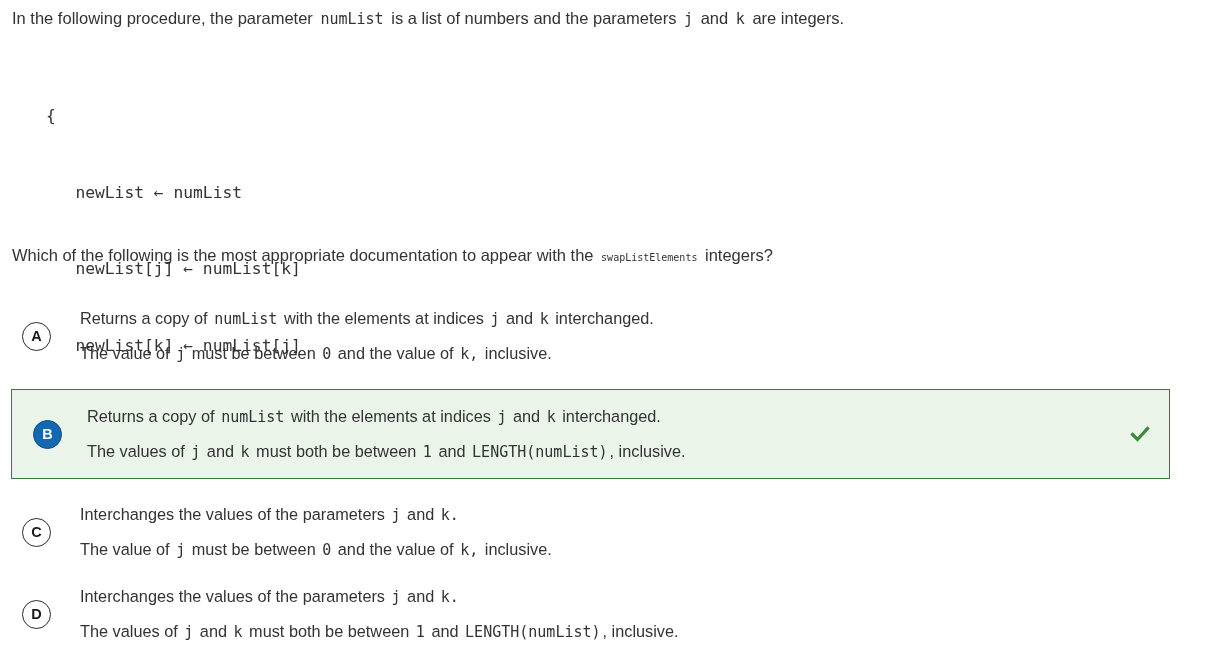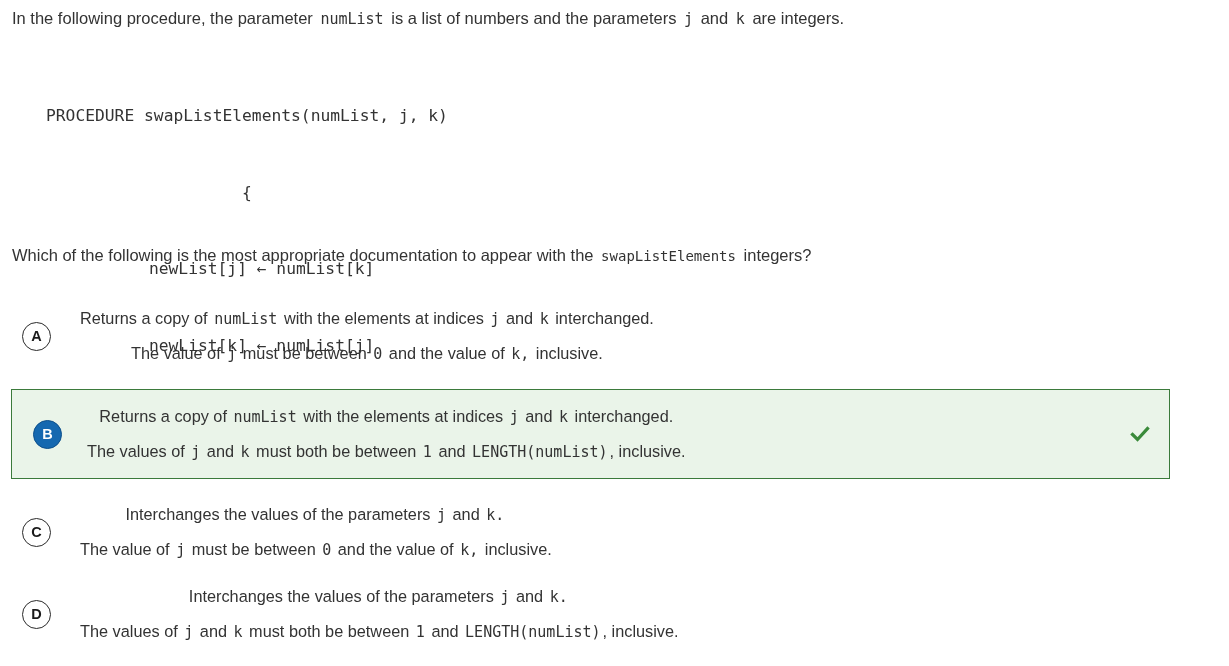--- a/index.html
+++ b/index.html
@@ -12,21 +12,20 @@
     height: 666px;
     font-family: "Liberation Sans", sans-serif;
     color: #333333;
     -webkit-font-smoothing: antialiased;
   }
   .page {
     position: relative;
     width: 1229px;
     height: 666px;
     overflow: hidden;
-    text-align: center;
   }
   code, .mono {
     font-family: "DejaVu Sans Mono", "Liberation Mono", monospace;
   }
 
   
   .intro {
     position: absolute;
     left: 12px;
     top: 7px;
@@ -55,21 +54,21 @@
   
   .prompt {
     position: absolute;
     left: 12px;
     top: 244px;
     font-size: 16.5px;
     line-height: 22px;
     white-space: nowrap;
   }
   .prompt .mono {
-    font-size: 14px;
+    font-size: 10px;
     padding: 0 3px;
   }
 
   
   .choices {
     position: absolute;
     left: 0px;
     top: 295px;
     width: 1229px;
   }
@@ -150,22 +149,22 @@
 </head>
 <body>
 
 <div class="page">
 
   <div class="intro">
     <span>In the following procedure, the parameter </span><span class="mono">numList</span><span> is a list of numbers and the parameters </span><span class="mono">j</span><span> and </span><span class="mono">k</span><span> are integers.</span>
   </div>
 
   <div class="codeblock">
-    <div class="codeline">PROCEDURE swapListElements(numList, j, k)</div>
     <div class="codeline">{</div>
+    <div class="codeline">   newList ← numList</div>
     <div class="codeline">   newList[j] ← numList[k]</div>
     <div class="codeline">   newList[k] ← numList[j]</div>
     <div class="codeline">}</div>
   </div>
 
   <div class="prompt">
     <span>Which of the following is the most appropriate documentation to appear with the </span><span class="mono">swapListElements</span><span> integers?</span>
   </div>
 
   <div class="choices">

